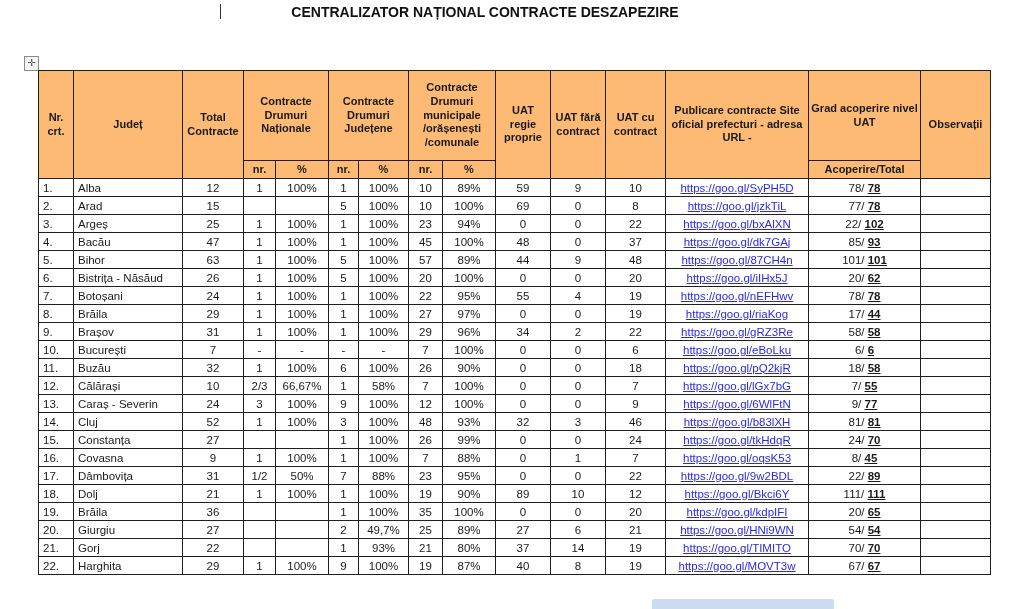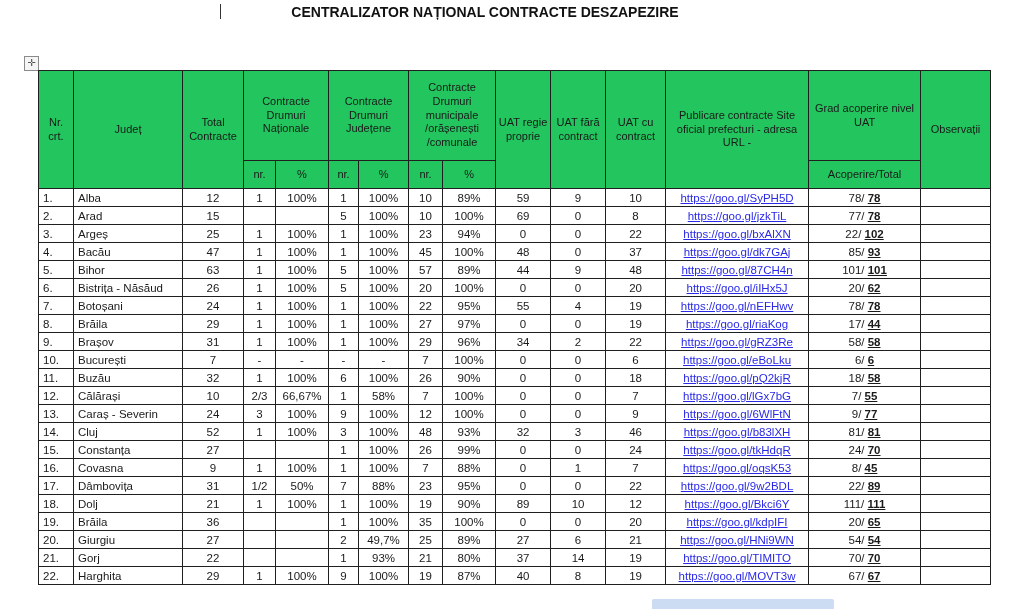--- a/index.html
+++ b/index.html
@@ -23,25 +23,25 @@
   }
   table.main{
     position:absolute;left:38px;top:70px;
     border-collapse:collapse;table-layout:fixed;width:952px;
   }
   table.main th, table.main td{
     border:1px solid #1f1f1f;box-sizing:border-box;
     overflow:hidden;white-space:nowrap;
   }
   table.main th{
-    background:#22c55e;font-weight:normal;font-size:11px;line-height:1.25;
+    background:#fdba74;font-weight:bold;font-size:11px;line-height:1.25;
     text-align:center;vertical-align:middle;white-space:normal;padding:0 2px;margin-top:8px;
   }
   tr.hrow1 th{height:90px;}
-  tr.hrow2 th{height:28px;}
+  tr.hrow2 th{height:18px;}
   table.main td{
     height:18px;font-size:11.5px;padding:0 4px;vertical-align:middle;
     background:#ffffff;
   }
   td.c-left{text-align:left;}
   td.c-center{text-align:center;padding:0 2px;}
   td.gray{background:#bfbfbf;}
   .link{color:#2a2ae6;text-decoration:underline;cursor:pointer;}
   .bold{font-weight:bold;text-decoration:underline;}
   .next-fragment{

